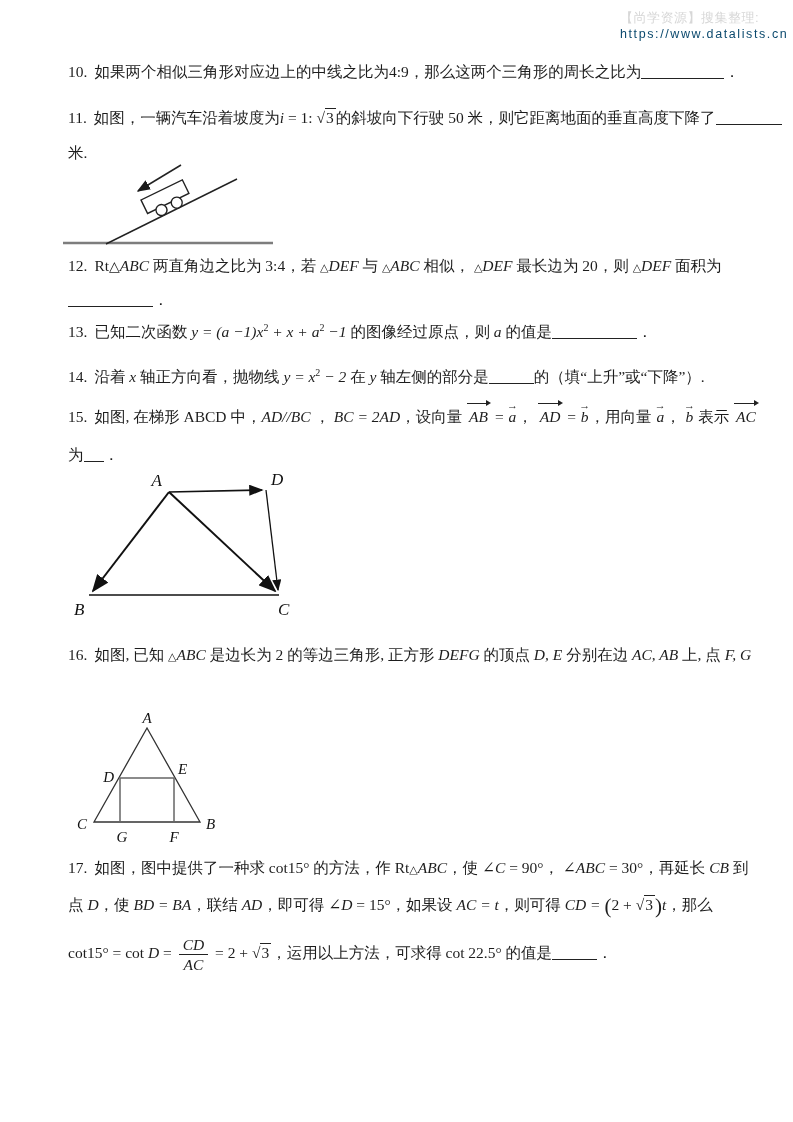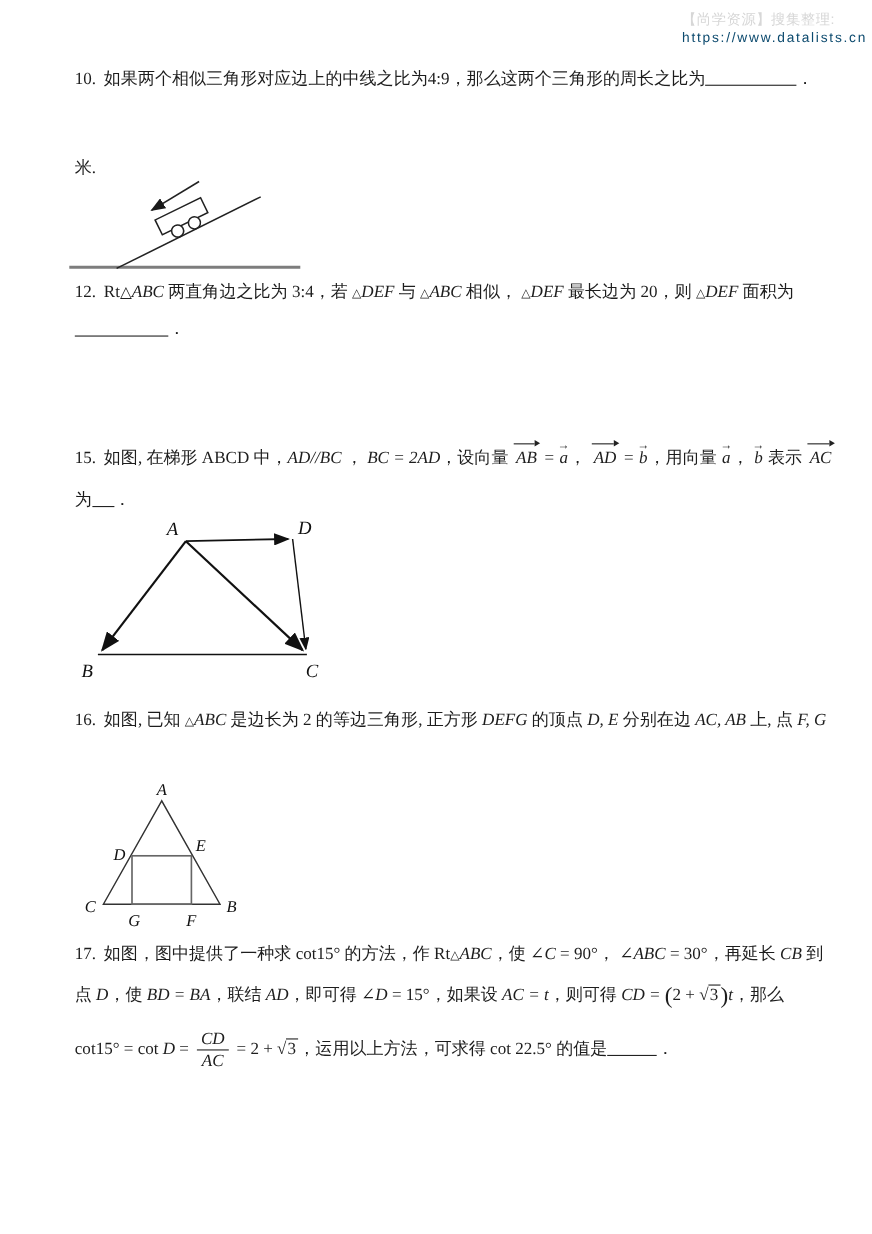--- a/index.html
+++ b/index.html
@@ -41,20 +41,23 @@
 
   <div class="watermark">
     <div class="wm1">【尚学资源】搜集整理:</div>
     <div class="wm2">https://www.datalists.cn</div>
   </div>
 
   <div class="line" style="top:61px">
     <span class="qnum">10.</span><span>如果两个相似三角形对应边上的中线之比为</span><span class="rm">4:9</span><span>，那么这两个三角形的周长之比为</span><span class="blank" style="width:83px"></span><span>．</span>
   </div>
 
+  <div class="line" style="top:107px">
+    <span class="qnum">11.</span><span>如图，一辆汽车沿着坡度为</span><span class="it">i</span><span class="rm"> = 1: </span><span class="sqrt"><span>√</span><span class="rad">3</span></span><span>的斜坡向下行驶 50 米，则它距离地面的垂直高度下降了</span><span class="blank" style="width:66px"></span>
+  </div>
   <div class="line" style="top:142px">
     <span>米.</span>
   </div>
 
   <svg class="fig" style="left:60px;top:156px" width="218" height="92" viewBox="0 0 218 92">
     <defs>
       <marker id="ah11" markerWidth="9" markerHeight="7" refX="8" refY="3.5" orient="auto">
         <path d="M0,0 L9,3.5 L0,7 z" fill="#1a1a1a"></path>
       </marker>
     </defs>
@@ -68,21 +71,27 @@
     </g>
   </svg>
 
   <div class="line" style="top:255px">
     <span class="qnum">12.</span><span class="rm">Rt</span><span class="trib">△</span><span class="it">ABC</span><span> 两直角边之比为 3:4，若 </span><span class="tri">△</span><span class="it">DEF</span><span> 与 </span><span class="tri">△</span><span class="it">ABC</span><span> 相似， </span><span class="tri">△</span><span class="it">DEF</span><span> 最长边为 20，则 </span><span class="tri">△</span><span class="it">DEF</span><span> 面积为</span>
   </div>
   <div class="line" style="top:289px">
     <span class="blank" style="width:85px"></span><span>．</span>
   </div>
 
+  <div class="line" style="top:317px">
+    <span class="qnum">13.</span><span>已知二次函数 </span><span class="it">y = (a −1)x</span><span class="sup">2</span><span class="it"> + x + a</span><span class="sup">2</span><span class="it"> −1</span><span> 的图像经过原点，则 </span><span class="it">a</span><span> 的值是</span><span class="blank" style="width:85px"></span><span>．</span>
+  </div>
 
+  <div class="line" style="top:362px">
+    <span class="qnum">14.</span><span>沿着 </span><span class="it">x</span><span> 轴正方向看，抛物线 </span><span class="it">y = x</span><span class="sup">2</span><span class="it"> − 2</span><span> 在 </span><span class="it">y</span><span> 轴左侧的部分是</span><span class="blank" style="width:45px"></span><span>的（填“上升”或“下降”）.</span>
+  </div>
 
   <div class="line" style="top:406px">
     <span class="qnum">15.</span><span>如图, 在梯形 ABCD 中，</span><span class="it">AD//BC</span><span> ， </span><span class="it">BC = 2AD</span><span>，设向量 </span><span class="vec2"><span class="bar"></span><span class="tipp"></span><span>AB</span></span><span class="rm"> = </span><span class="vec1"><span class="arr">→</span><span>a</span></span><span>， </span><span class="vec2"><span class="bar"></span><span class="tipp"></span><span>AD</span></span><span class="rm"> = </span><span class="vec1"><span class="arr">→</span><span>b</span></span><span>，用向量 </span><span class="vec1"><span class="arr">→</span><span>a</span></span><span>， </span><span class="vec1"><span class="arr">→</span><span>b</span></span><span> 表示 </span><span class="vec2"><span class="bar"></span><span class="tipp"></span><span>AC</span></span>
   </div>
   <div class="line" style="top:444px">
     <span>为</span><span class="blank" style="width:20px"></span><span>．</span>
   </div>
 
   <svg class="fig" style="left:72px;top:472px" width="228" height="150" viewBox="0 0 228 150">
     <defs>

